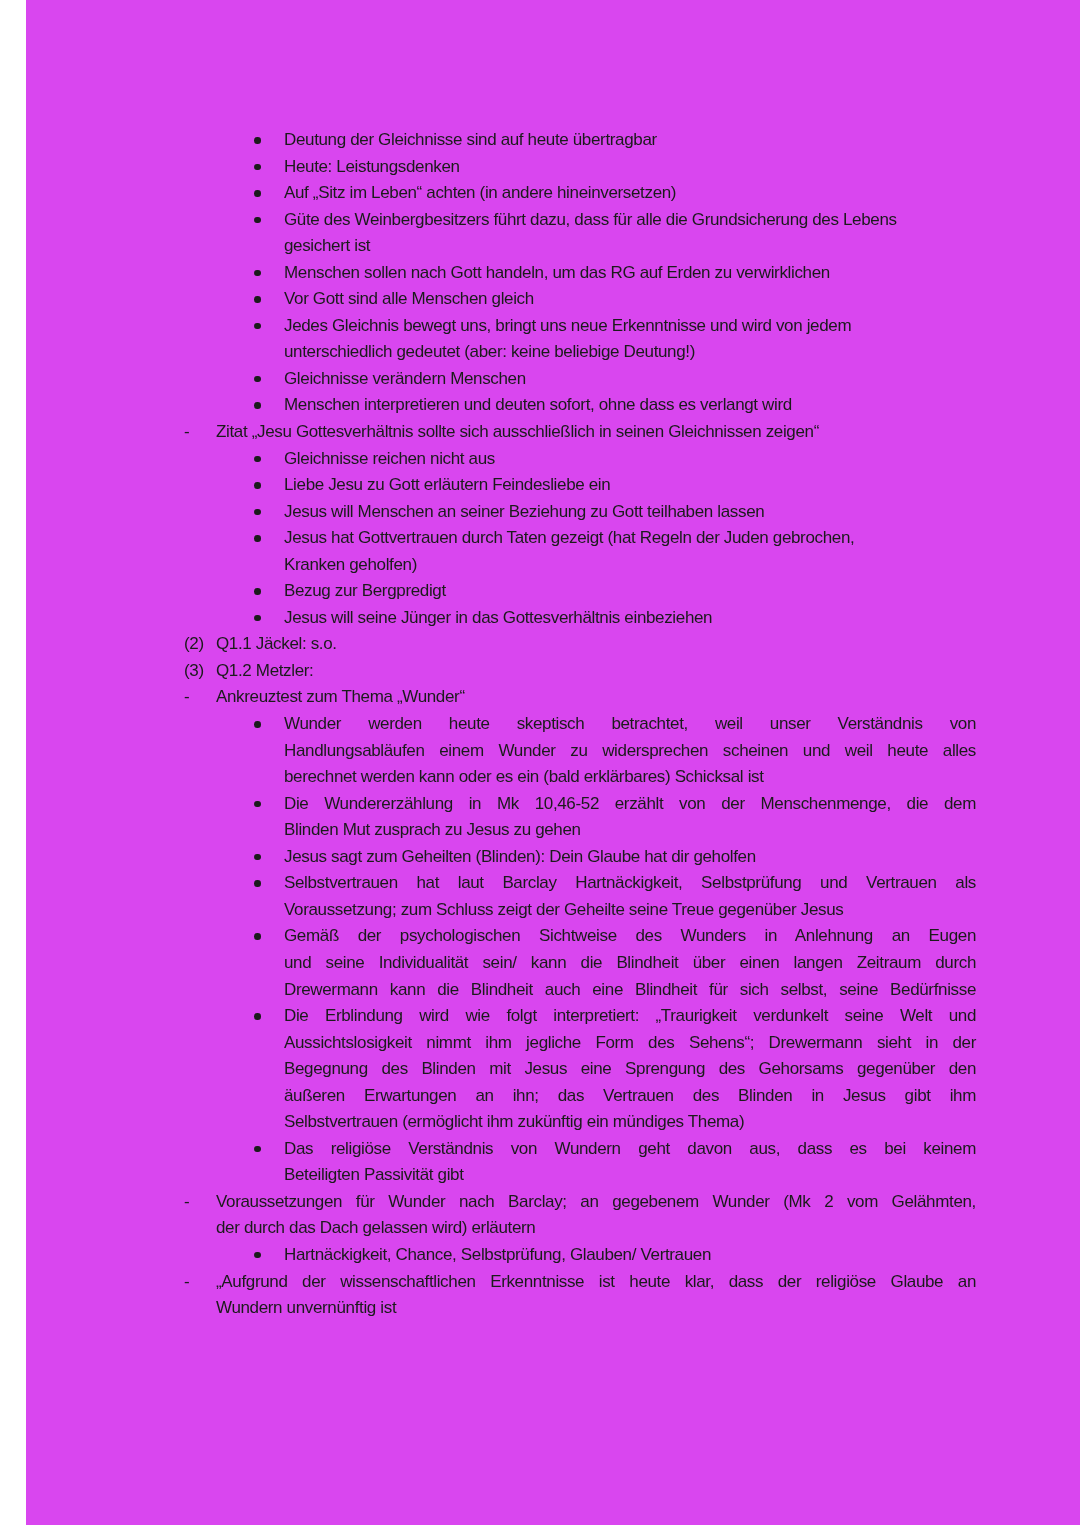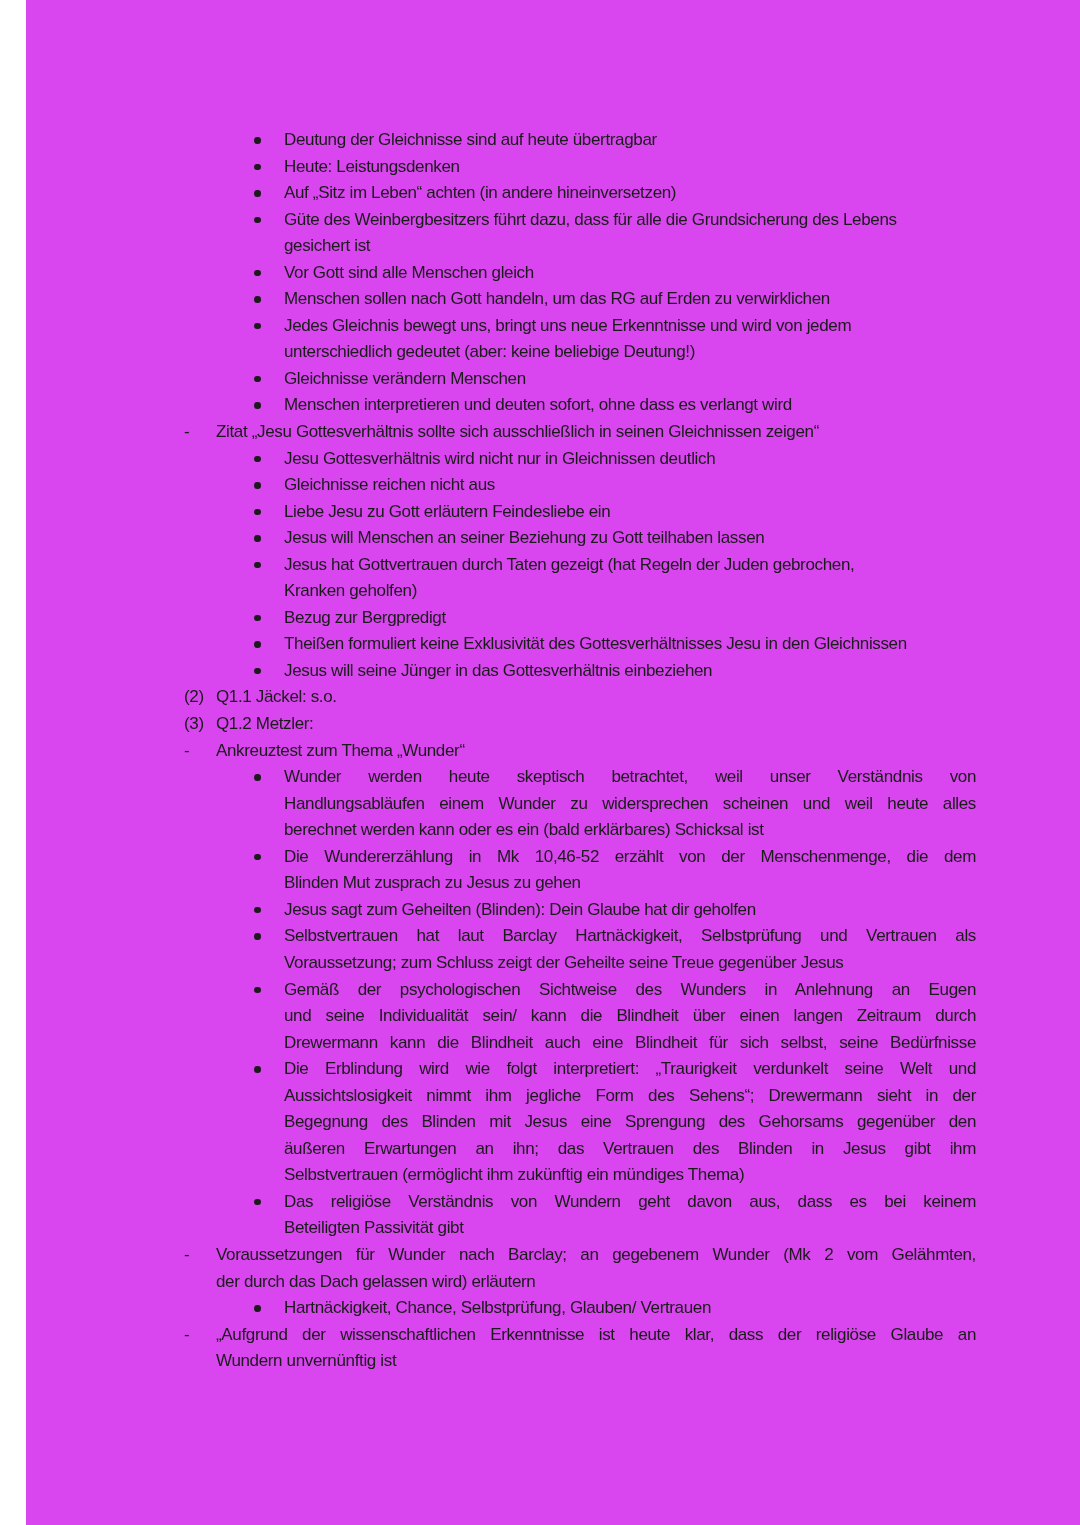--- a/index.html
+++ b/index.html
@@ -72,28 +72,28 @@
     <span class="marker dot"></span>
     <span class="text">
           <div class="line">Güte des Weinbergbesitzers führt dazu, dass für alle die Grundsicherung des Lebens</div>
           <div class="line">gesichert ist</div>
         </span>
   </div>
 
   <div class="item lvl2">
     <span class="marker dot"></span>
     <span class="text">
+          <div class="line">Menschen sollen nach Gott handeln, um das RG auf Erden zu verwirklichen</div>
+        </span>
+  </div>
+
+  <div class="item lvl2">
+    <span class="marker dot"></span>
+    <span class="text">
           <div class="line">Vor Gott sind alle Menschen gleich</div>
-        </span>
-  </div>
-
-  <div class="item lvl2">
-    <span class="marker dot"></span>
-    <span class="text">
-          <div class="line">Menschen sollen nach Gott handeln, um das RG auf Erden zu verwirklichen</div>
         </span>
   </div>
 
   <div class="item lvl2">
     <span class="marker dot"></span>
     <span class="text">
           <div class="line">Jedes Gleichnis bewegt uns, bringt uns neue Erkenntnisse und wird von jedem</div>
           <div class="line">unterschiedlich gedeutet (aber: keine beliebige Deutung!)</div>
         </span>
   </div>
@@ -112,26 +112,20 @@
         </span>
   </div>
 
   <div class="item lvl1">
     <span class="marker">-</span>
     <span class="text">
           <div class="line">Zitat „Jesu Gottesverhältnis sollte sich ausschließlich in seinen Gleichnissen zeigen“</div>
         </span>
   </div>
 
-  <div class="item lvl2">
-    <span class="marker dot"></span>
-    <span class="text">
-          <div class="line">Jesu Gottesverhältnis wird nicht nur in Gleichnissen deutlich</div>
-        </span>
-  </div>
 
   <div class="item lvl2">
     <span class="marker dot"></span>
     <span class="text">
           <div class="line">Gleichnisse reichen nicht aus</div>
         </span>
   </div>
 
   <div class="item lvl2">
     <span class="marker dot"></span>
@@ -156,26 +150,20 @@
         </span>
   </div>
 
   <div class="item lvl2">
     <span class="marker dot"></span>
     <span class="text">
           <div class="line">Bezug zur Bergpredigt</div>
         </span>
   </div>
 
-  <div class="item lvl2">
-    <span class="marker dot"></span>
-    <span class="text">
-          <div class="line">Theißen formuliert keine Exklusivität des Gottesverhältnisses Jesu in den Gleichnissen</div>
-        </span>
-  </div>
 
   <div class="item lvl2">
     <span class="marker dot"></span>
     <span class="text">
           <div class="line">Jesus will seine Jünger in das Gottesverhältnis einbeziehen</div>
         </span>
   </div>
 
   <div class="item lvl1">
     <span class="marker">(2)</span>

